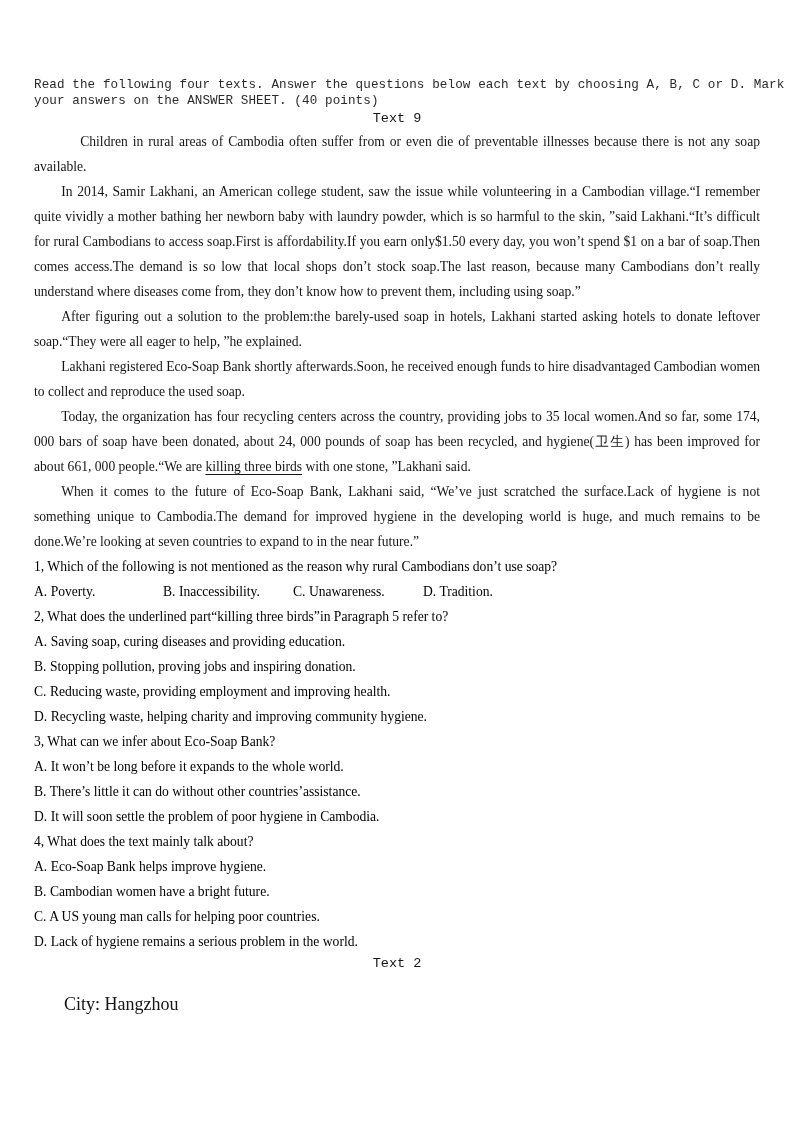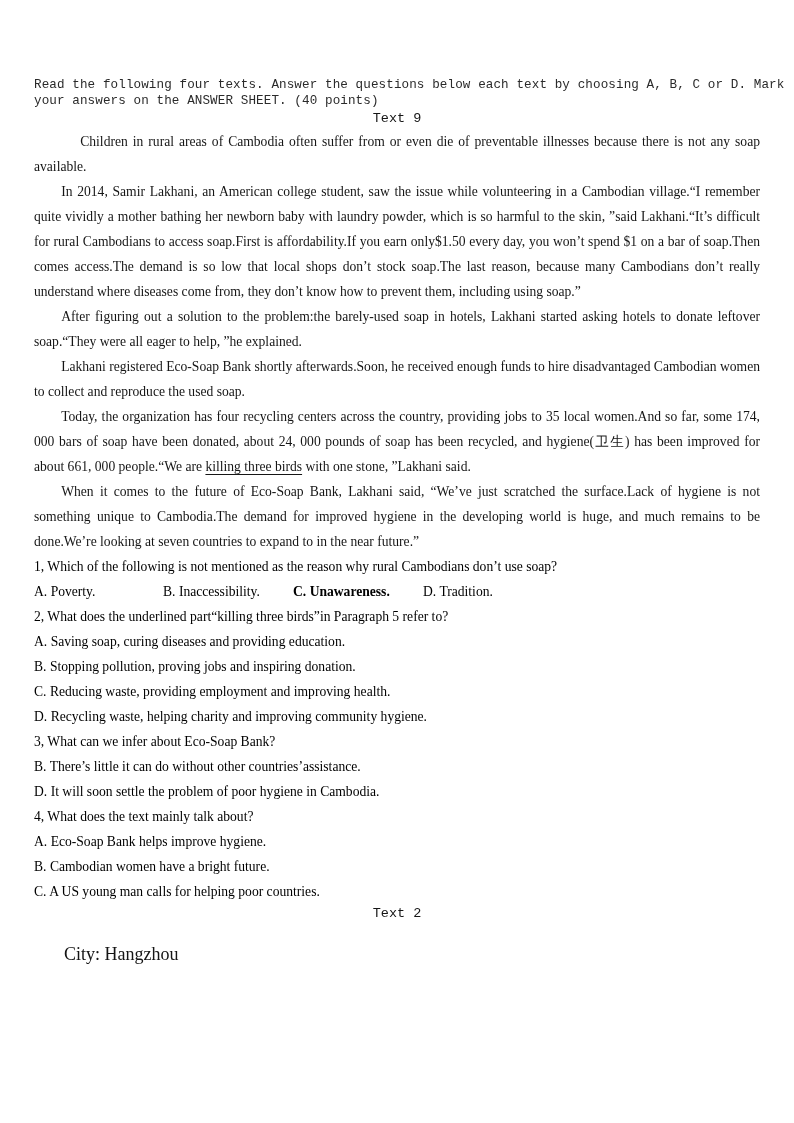--- a/index.html
+++ b/index.html
@@ -44,21 +44,21 @@
     font-family: "Liberation Serif", "DejaVu Serif", serif;
     font-size: 13.6px;
     line-height: 25px;
     color: #000000;
   }
   .q-line { }
   .opt-row { display: flex; }
   .opt-row .opt { display: block; }
   .opt-row .opt-0 { width: 129px; }
   .opt-row .opt-1 { width: 130px; }
-  .opt-row .opt-2 { width: 130px; font-weight: bold; }
+  .opt-row .opt-2 { width: 130px; }
   .opt-line { }
   .city-line {
     font-family: "Liberation Serif", "DejaVu Serif", serif;
     font-size: 18px;
     line-height: 17px;
     text-indent: 30px;
     color: #151515;
     margin-top: 22px;
   }
 </style>
@@ -93,26 +93,28 @@
       <span class="opt opt-3"><span>D. </span><span>Tradition.</span></span>
     </div>
 
     <div class="q-line"><span>2, </span><span>What does the underlined part“killing three birds”in Paragraph 5 refer to?</span></div>
     <div class="opt-line"><span>A. </span><span>Saving soap, curing diseases and providing education.</span></div>
     <div class="opt-line"><span>B. </span><span>Stopping pollution, proving jobs and inspiring donation.</span></div>
     <div class="opt-line"><span>C. </span><span>Reducing waste, providing employment and improving health.</span></div>
     <div class="opt-line"><span>D. </span><span>Recycling waste, helping charity and improving community hygiene.</span></div>
 
     <div class="q-line"><span>3, </span><span>What can we infer about Eco-Soap Bank?</span></div>
+    <div class="opt-line"><span>A. </span><span>It won’t be long before it expands to the whole world.</span></div>
     <div class="opt-line"><span>B. </span><span>There’s little it can do without other countries’assistance.</span></div>
     <div class="opt-line"><span>D. </span><span>It will soon settle the problem of poor hygiene in Cambodia.</span></div>
 
     <div class="q-line"><span>4, </span><span>What does the text mainly talk about?</span></div>
     <div class="opt-line"><span>A. </span><span>Eco-Soap Bank helps improve hygiene.</span></div>
     <div class="opt-line"><span>B. </span><span>Cambodian women have a bright future.</span></div>
     <div class="opt-line"><span>C. </span><span>A US young man calls for helping poor countries.</span></div>
+    <div class="opt-line"><span>D. </span><span>Lack of hygiene remains a serious problem in the world.</span></div>
 
   </div>
 
   <div class="text-title">Text 2</div>
   <div class="city-line">City: Hangzhou</div>
 
 </div>
 
 </body></html>

